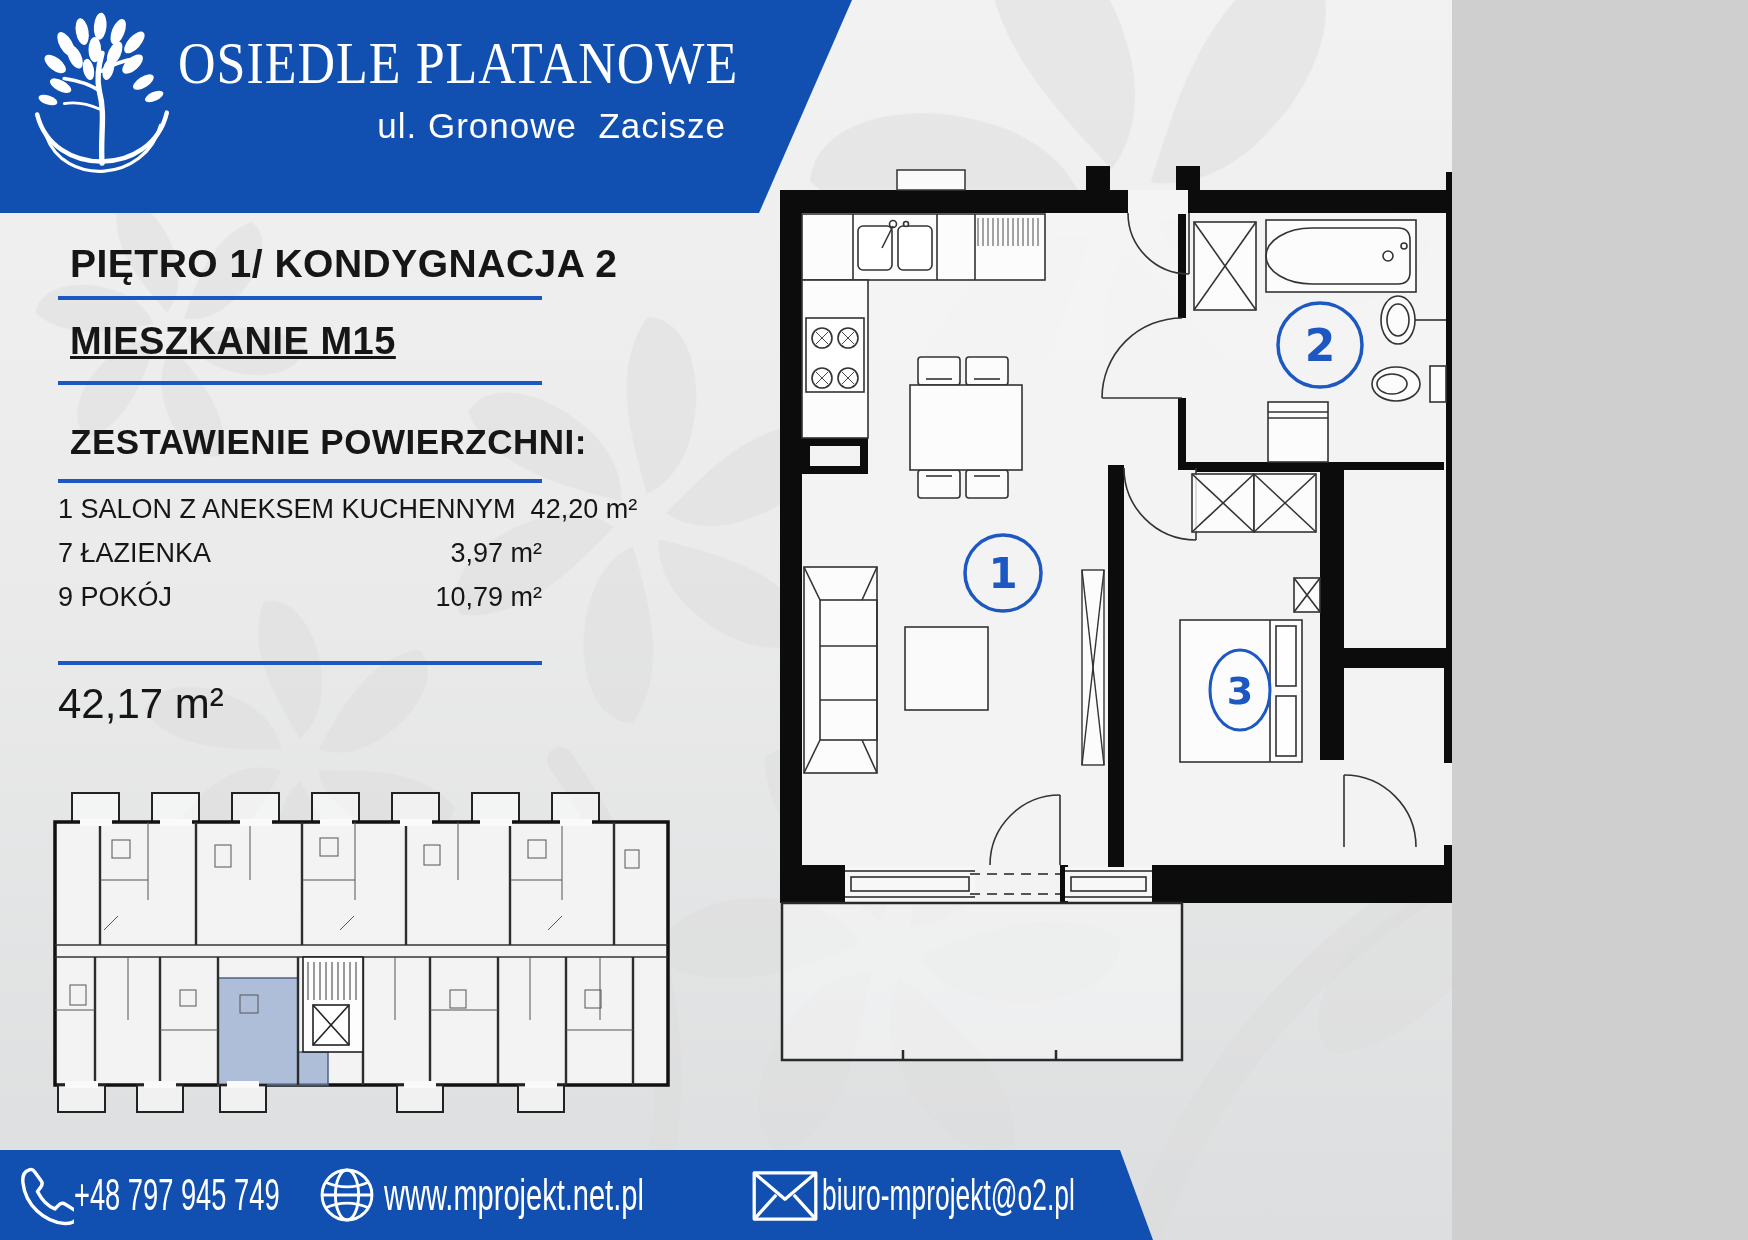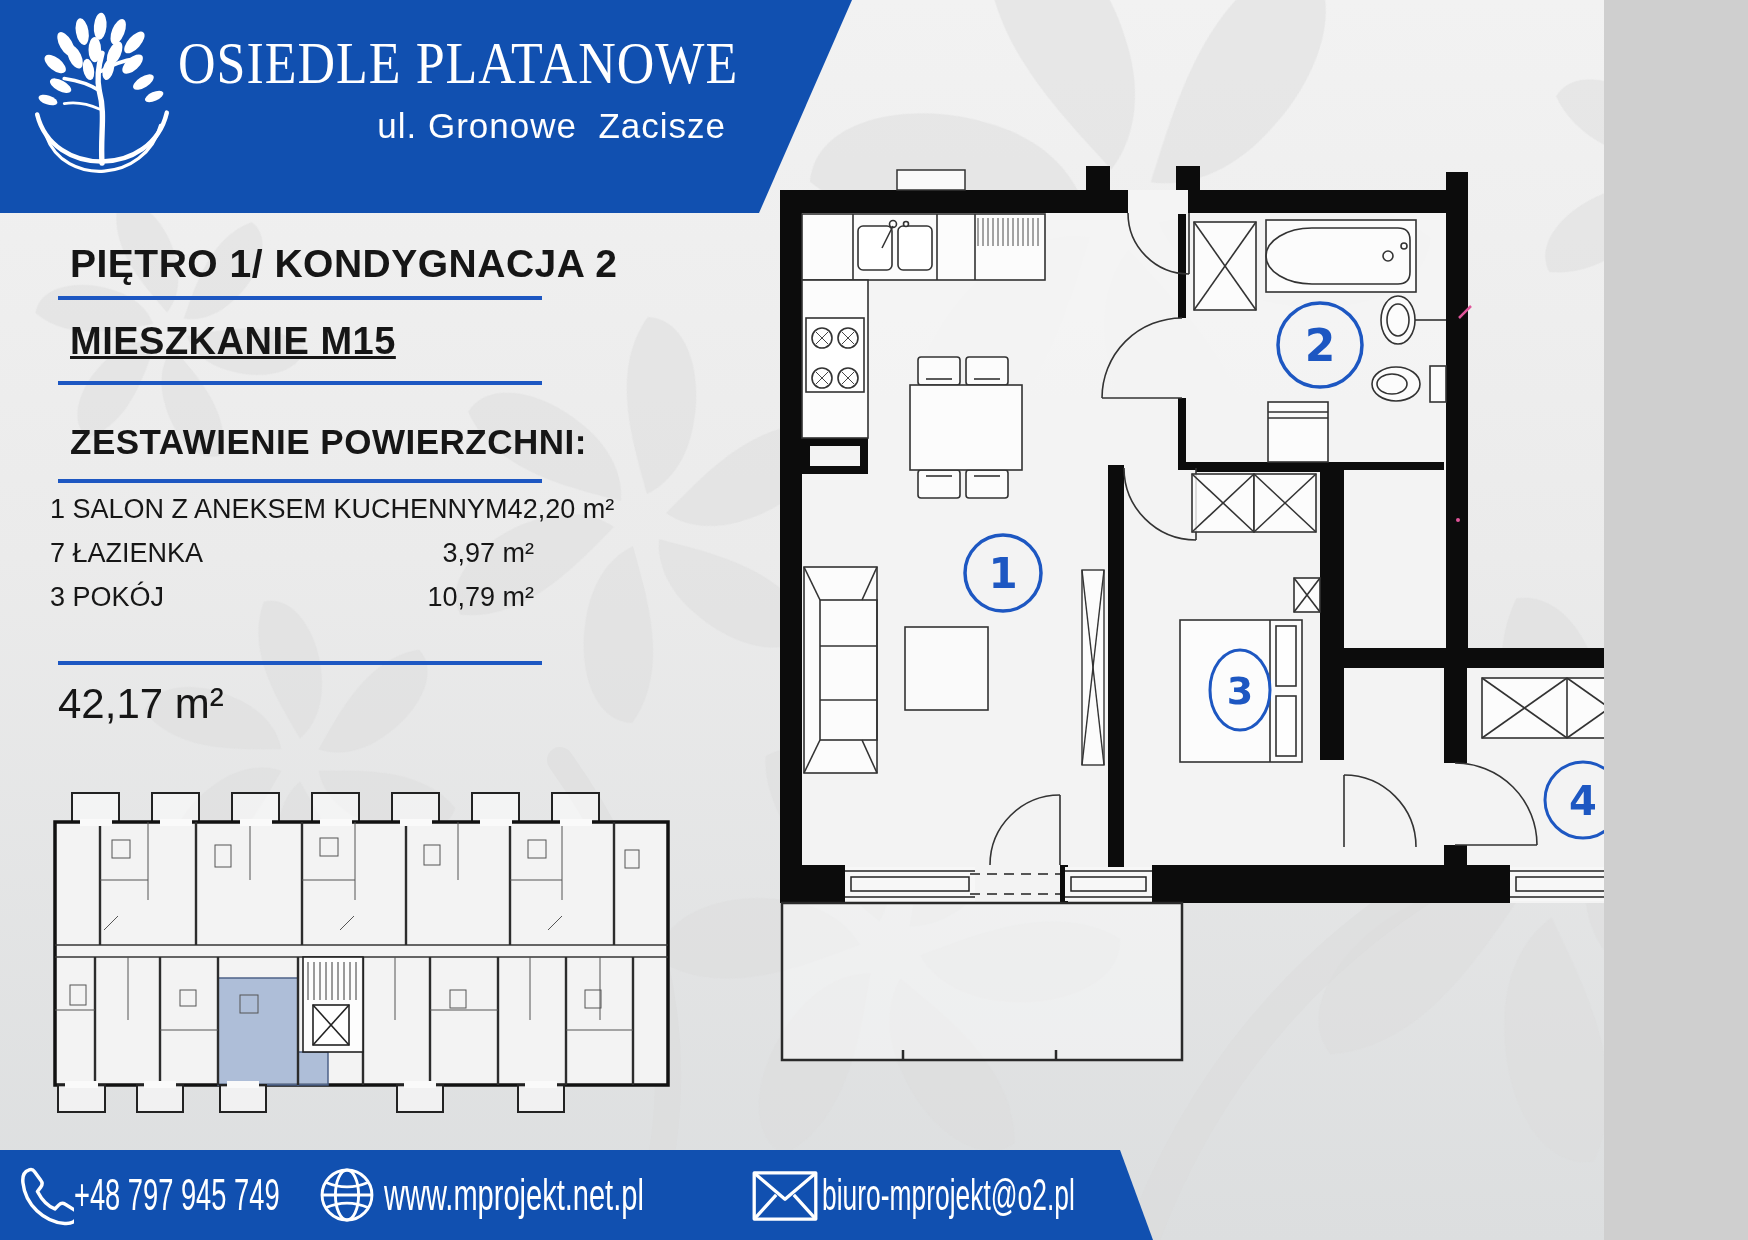--- a/index.html
+++ b/index.html
@@ -1,37 +1,37 @@
 <!DOCTYPE html>
 <html><head>
 <meta charset="utf-8">
 <style>
   html,body{margin:0;padding:0;background:#cfcfcf;}
-  #stage{position:relative;width:1604px;height:1240px;overflow:hidden;
+  #stage{position:relative;width:1452px;height:1240px;overflow:hidden;
          background:linear-gradient(180deg,#f2f2f2 0%,#ebebeb 45%,#dcdedf 100%);
          font-family:"Liberation Sans",sans-serif;}
   svg{display:block}
   .abs{position:absolute;}
   
   #banner{left:0;top:0;width:862px;height:213px;background:#1150b0;
           clip-path:polygon(0 0,852px 0,759px 213px,0 213px);}
   #banner-title{left:178px;top:30px;width:548px;text-align:center;color:#fff;
      font-family:"Liberation Serif",serif;font-size:52px;letter-spacing:1px;
      transform:scale(1,1.12);transform-origin:center top;white-space:pre;}
   #banner-subtitle{left:178px;top:106px;width:548px;text-align:right;color:#fff;
      font-family:"Liberation Sans",sans-serif;font-weight:300;font-size:35px;
      letter-spacing:1px;white-space:pre;}
   
   .hline{height:4px;background:#1d57c2;left:58px;width:484px;}
   .ptxt{color:#161616;white-space:pre;}
   #floor-line{left:70px;top:242px;font-size:39px;font-weight:600;letter-spacing:.5px;}
   #apt-line{left:70px;top:320px;font-size:38px;font-weight:600;letter-spacing:.5px;text-decoration:underline;}
   #sum-head{left:70px;top:414px;font-size:35px;font-weight:600;letter-spacing:.5px;margin-top:8px;}
-  .rrow{position:absolute;left:50px;width:484px;display:flex;justify-content:space-between;
-        align-items:flex-start;font-size:27px;font-weight:500;color:#161616;white-space:pre;}
+  .rrow{position:absolute;left:58px;width:484px;display:flex;justify-content:space-between;
+        align-items:flex-start;font-size:27px;font-weight:500;color:#161616;white-space:pre;gap:15px;}
   #total-area{left:58px;top:680px;width:585px;font-size:42px;
         font-weight:500;color:#161616;}
   
   #footer{left:0;top:1150px;width:1160px;height:90px;background:#1150b0;
           clip-path:polygon(0 0,1120px 0,1153px 90px,0 90px);}
   .ftxt{position:absolute;top:1150px;height:90px;display:flex;align-items:center;
         color:#fff;font-weight:300;font-size:44px;white-space:pre;
         font-family:"Liberation Sans",sans-serif;}
   #f-phone{left:74px;transform:scaleX(.62);transform-origin:left center;}
   #f-www{left:384px;transform:scaleX(.66);transform-origin:left center;}
@@ -113,21 +113,21 @@
 
   <div class="rrow" style="top:494px">
     <span>1 SALON Z ANEKSEM KUCHENNYM</span>
     <span>42,20 m²</span>
   </div>
   <div class="rrow" style="top:538px">
     <span>7 ŁAZIENKA</span>
     <span>3,97 m²</span>
   </div>
   <div class="rrow" style="top:582px">
-    <span>3 POKÓJ</span>
+    <span>9 POKÓJ</span>
     <span>10,79 m²</span>
   </div>
   <div class="abs hline" style="top:661px"></div>
 
   <div id="total-area" class="abs">42,17 m²</div>
 
   <svg class="abs" style="left:700px;top:150px" width="1060" height="930" viewBox="700 150 1060 930">
 
     <path d="M780 190 H1468 V648 H1725 V903 H780 Z" fill="#f3f3f3" opacity="0.95"></path>
     <rect x="782" y="903" width="400" height="157" fill="#ffffff" opacity="0.45"></rect>

